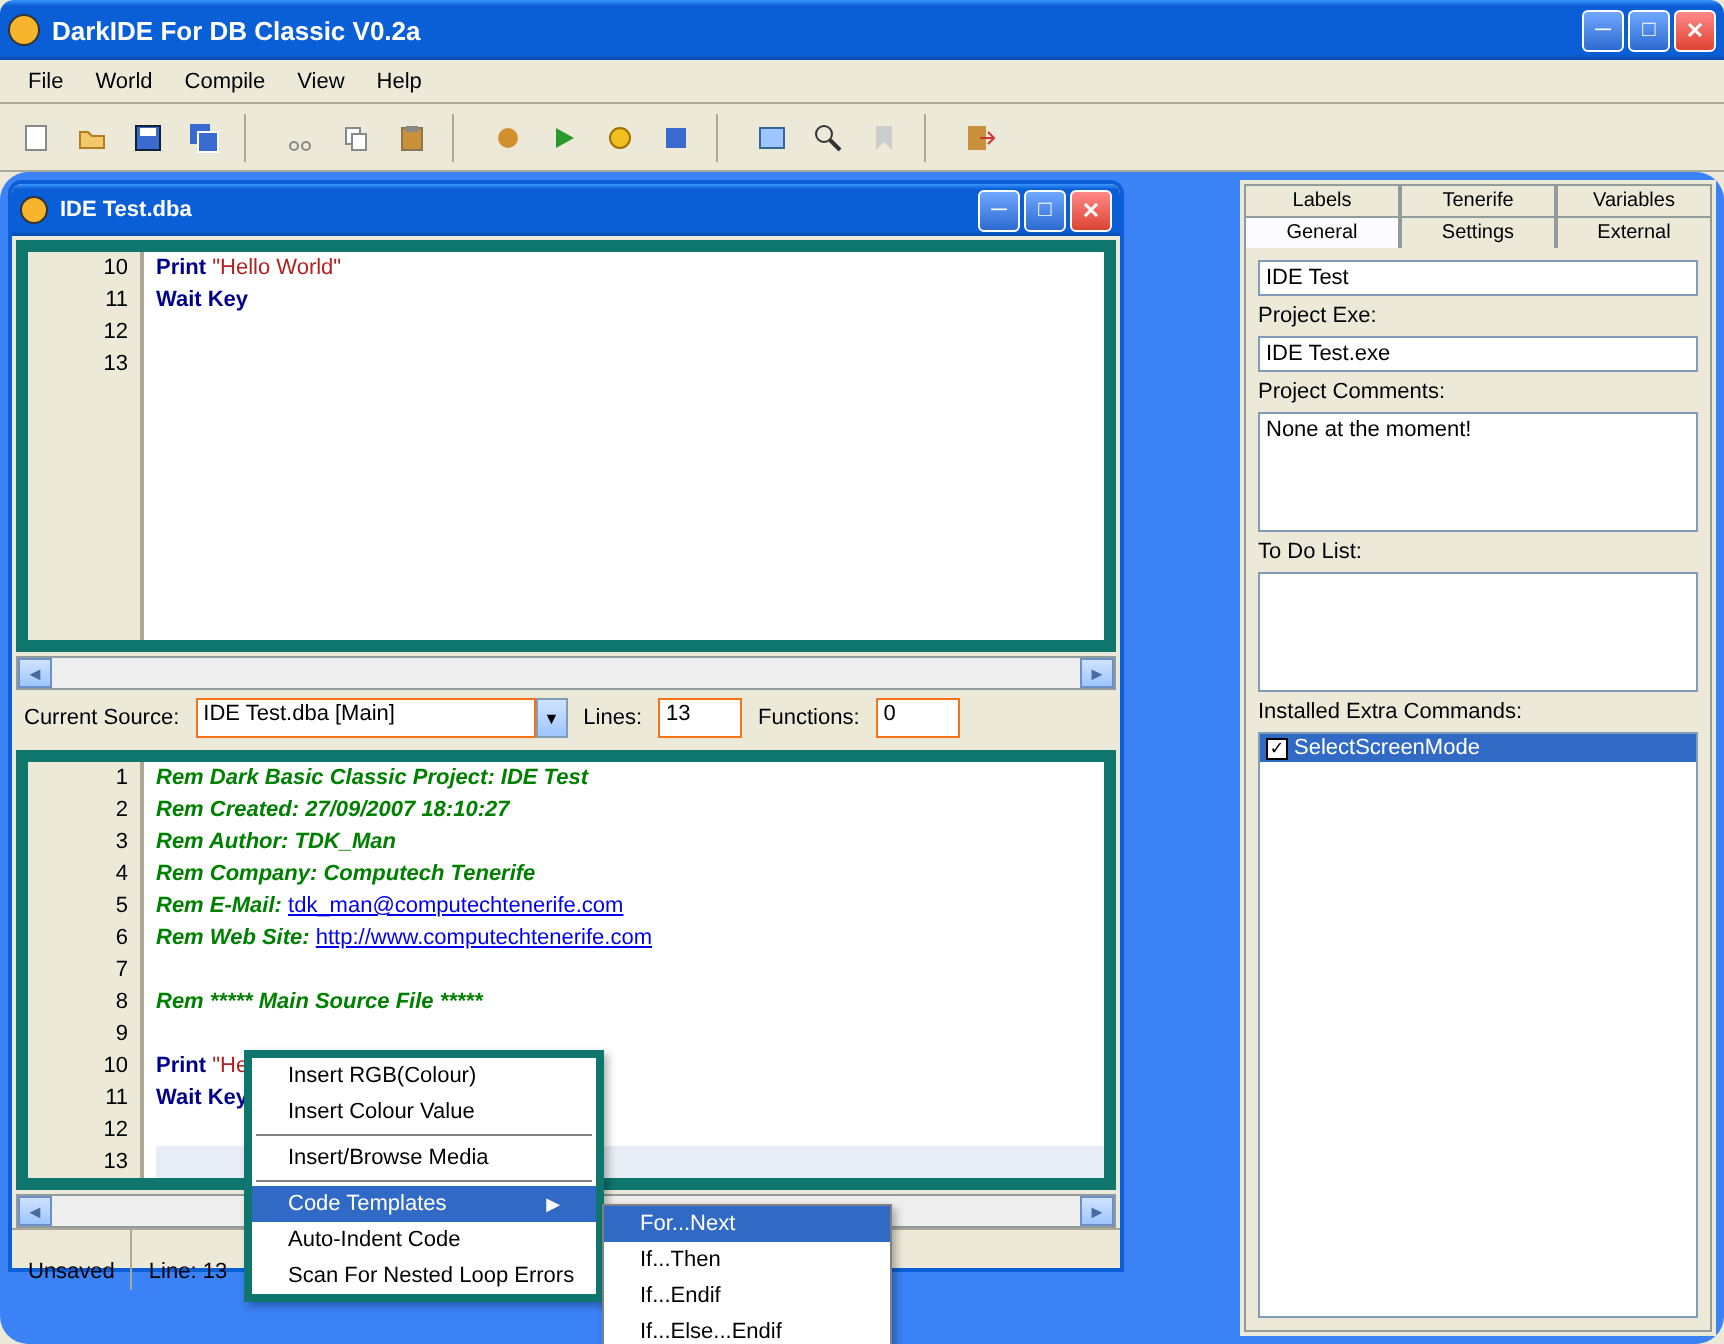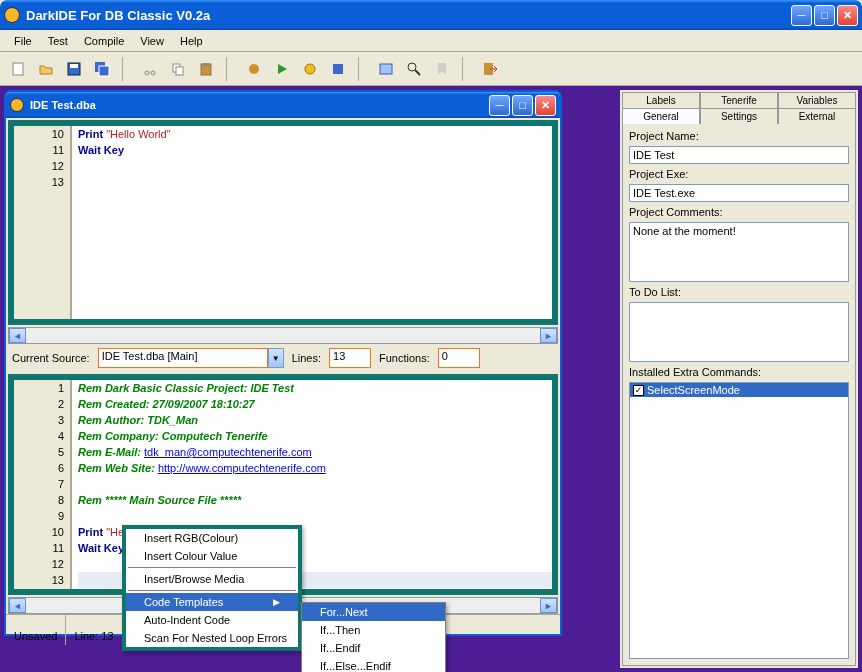--- a/index.html
+++ b/index.html
@@ -9,21 +9,21 @@
 .titlebar .ico { width:16px; height:16px; background:#f7b52e; border-radius:50%; margin-right:6px; border:1px solid #333; }
 .titlebar .t { color:#fff; font-weight:bold; flex:1; font-size:13px; }
 .wbtns { display:flex; gap:2px; }
 .wbtn { width:21px; height:21px; border:1px solid #fff; border-radius:3px; background:linear-gradient(to bottom,#6fa8ff,#2d6bd0); color:#fff; display:flex; align-items:center; justify-content:center; font-weight:bold; font-size:11px; font-family:Arial; }
 .wbtn.close { background:linear-gradient(to bottom,#f88,#d43); }
 .menubar { height:22px; background:#ece9d8; display:flex; align-items:center; padding:0 6px; border-bottom:1px solid #aca899; }
 .menubar span { padding:2px 8px; }
 .toolbar { height:34px; background:#ece9d8; display:flex; align-items:center; padding:0 6px; gap:4px; border-bottom:1px solid #aca899; }
 .tbtn { width:24px; height:24px; border:1px solid #ece9d8; display:flex; align-items:center; justify-content:center; }
 .tsep { width:8px; height:24px; border-left:1px solid #aca899; margin:0 4px; }
-.workspace { flex:1; display:flex; background:#4c1d95; position:relative; padding:4px; gap:4px; }
+.workspace { flex:1; display:flex; background:#3b82f6; position:relative; padding:4px; gap:4px;border-radius:14px; }
 .mdi { flex:1; position:relative; }
 .child { position:absolute; left:0; top:0; width:558px; height:546px; background:#ece9d8; border:2px solid #0a5fd6; border-radius:7px 7px 0 0; display:flex; flex-direction:column; }
 .ctitle { height:26px; background:linear-gradient(to bottom,#3a95ff 0%,#0a5fd6 10%,#0a5fd6 90%,#074bab 100%); display:flex; align-items:center; padding:0 4px; border-radius:5px 5px 0 0; }
 .ctitle .ico { width:14px; height:14px; background:#f7b52e; border-radius:50%; margin-right:6px; border:1px solid #333; }
 .ctitle .t { color:#fff; font-weight:bold; flex:1; }
 .ed-area { flex:1; display:flex; background:#fff; border:6px solid #0f766e; margin:2px; overflow:hidden; }
 .ed-area.small { height:58px; }
 .gutter { width:58px; background:#ece9d8; border-right:2px solid #aca899; text-align:right; padding-right:6px; font-family:'Courier New',monospace; font-size:13px; line-height:16px; }
 .gutter div { color:#000; }
 .code { flex:1; font-family:'Courier New',monospace; font-size:13px; line-height:16px; padding-left:6px; white-space:pre; position:relative; }
@@ -72,21 +72,21 @@
     <span class="ico"></span>
     <span class="t">DarkIDE For DB Classic V0.2a</span>
     <div class="wbtns">
       <div class="wbtn">─</div>
       <div class="wbtn">□</div>
       <div class="wbtn close">✕</div>
     </div>
   </div>
   <div class="menubar">
     <span>File</span>
-    <span>Test</span>
+    <span>World</span>
     <span>Compile</span>
     <span>View</span>
     <span>Help</span>
   </div>
   <div class="toolbar">
     <div class="tbtn">
         <svg width="16" height="16">
           <rect x="3" y="2" width="10" height="12" fill="#fff" stroke="#888"></rect>
         </svg>
       </div>
@@ -281,21 +281,20 @@
     <div class="panel">
       <div class="tabs" id="tabs">
           <div class="tab">Labels</div>
           <div class="tab">Tenerife</div>
           <div class="tab">Variables</div>
           <div class="tab row2 active">General</div>
           <div class="tab row2">Settings</div>
           <div class="tab row2">External</div>
         </div>
       <div class="tabbody">
-        <div class="field-label">Project Name:</div>
         <div class="txt single">IDE Test</div>
         <div class="field-label">Project Exe:</div>
         <div class="txt single">IDE Test.exe</div>
         <div class="field-label">Project Comments:</div>
         <div class="txt multi">None at the moment!</div>
         <div class="field-label">To Do List:</div>
         <div class="txt multi"></div>
         <div class="field-label">Installed Extra Commands:</div>
         <div class="lst">
           <div class="lst-item">

